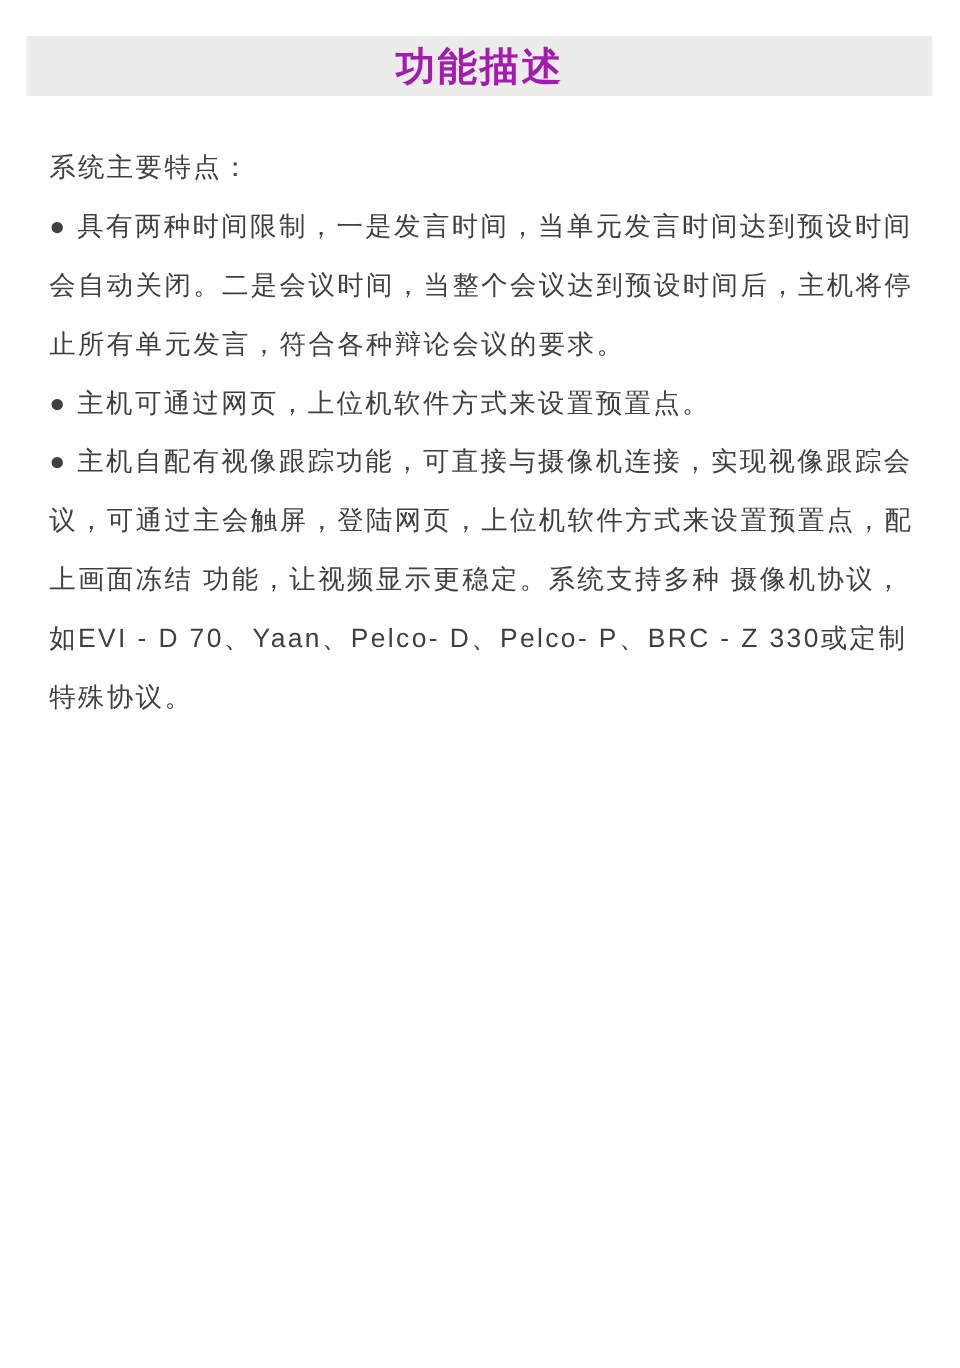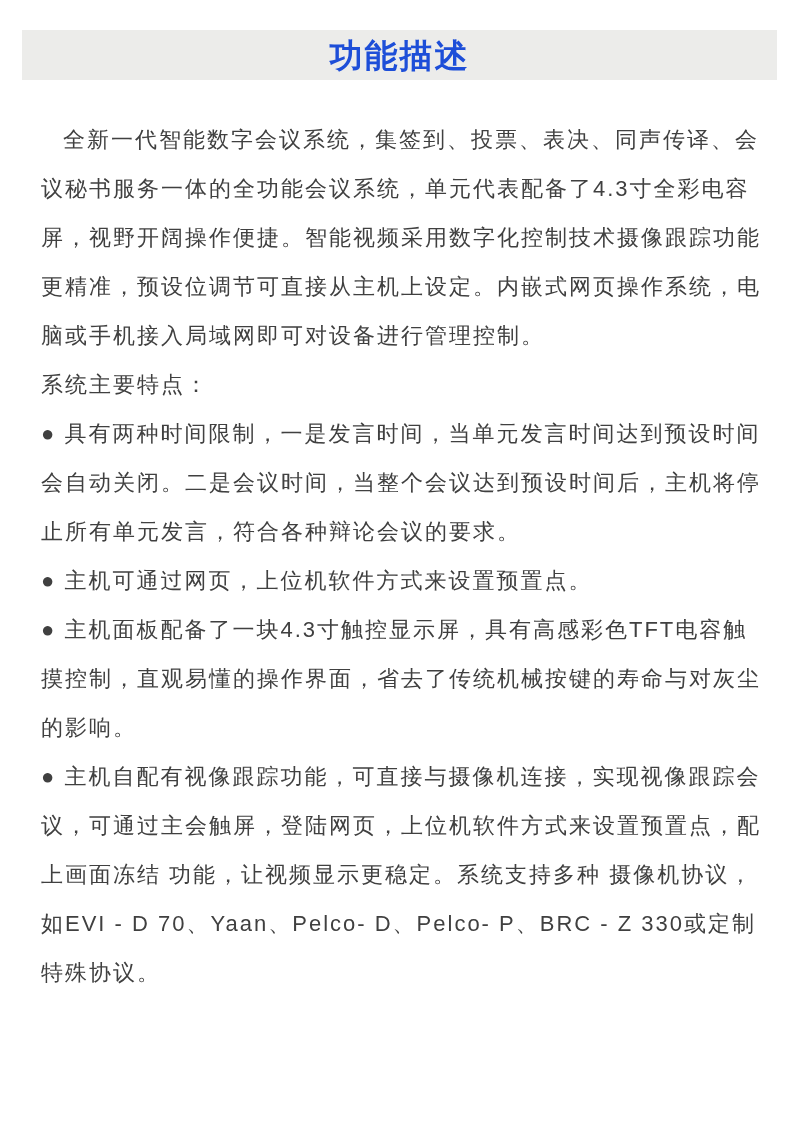--- a/index.html
+++ b/index.html
@@ -25,21 +25,21 @@
     background: #ececea;
     display: flex;
     align-items: center;
     justify-content: center;
   }
   .header-bar .title {
     margin: 0;
     font-size: 33px;
     font-weight: 700;
     letter-spacing: 2px;
-    color: #1d4ed8;
+    color: #a21caf;
     line-height: 1;
   }
   .content {
     position: absolute;
     left: 41px;
     top: 115px;
     width: 722px;
     color: #404040;
     font-size: 22px;
     letter-spacing: 2px;
@@ -57,20 +57,18 @@
   }
 </style>
 </head>
 <body>
 
 <div class="page">
   <div class="header-bar">
     <h1 class="title">功能描述</h1>
   </div>
   <div class="content">
-      <p class="indent">全新一代智能数字会议系统，集签到、投票、表决、同声传译、会议秘书服务一体的全功能会议系统，单元代表配备了4.3寸全彩电容屏，视野开阔操作便捷。智能视频采用数字化控制技术摄像跟踪功能更精准，预设位调节可直接从主机上设定。内嵌式网页操作系统，电脑或手机接入局域网即可对设备进行管理控制。</p>
       <p>系统主要特点：</p>
       <p>● 具有两种时间限制，一是发言时间，当单元发言时间达到预设时间会自动关闭。二是会议时间，当整个会议达到预设时间后，主机将停止所有单元发言，符合各种辩论会议的要求。</p>
       <p>● 主机可通过网页，上位机软件方式来设置预置点。</p>
-      <p>● 主机面板配备了一块4.3寸触控显示屏，具有高感彩色TFT电容触摸控制，直观易懂的操作界面，省去了传统机械按键的寿命与对灰尘的影响。</p>
       <p>● 主机自配有视像跟踪功能，可直接与摄像机连接，实现视像跟踪会议，可通过主会触屏，登陆网页，上位机软件方式来设置预置点，配上画面冻结 功能，让视频显示更稳定。系统支持多种 摄像机协议，如EVI - D 70、Yaan、Pelco- D、Pelco- P、BRC - Z 330或定制特殊协议。</p>
     </div>
 </div>
 
 </body></html>

